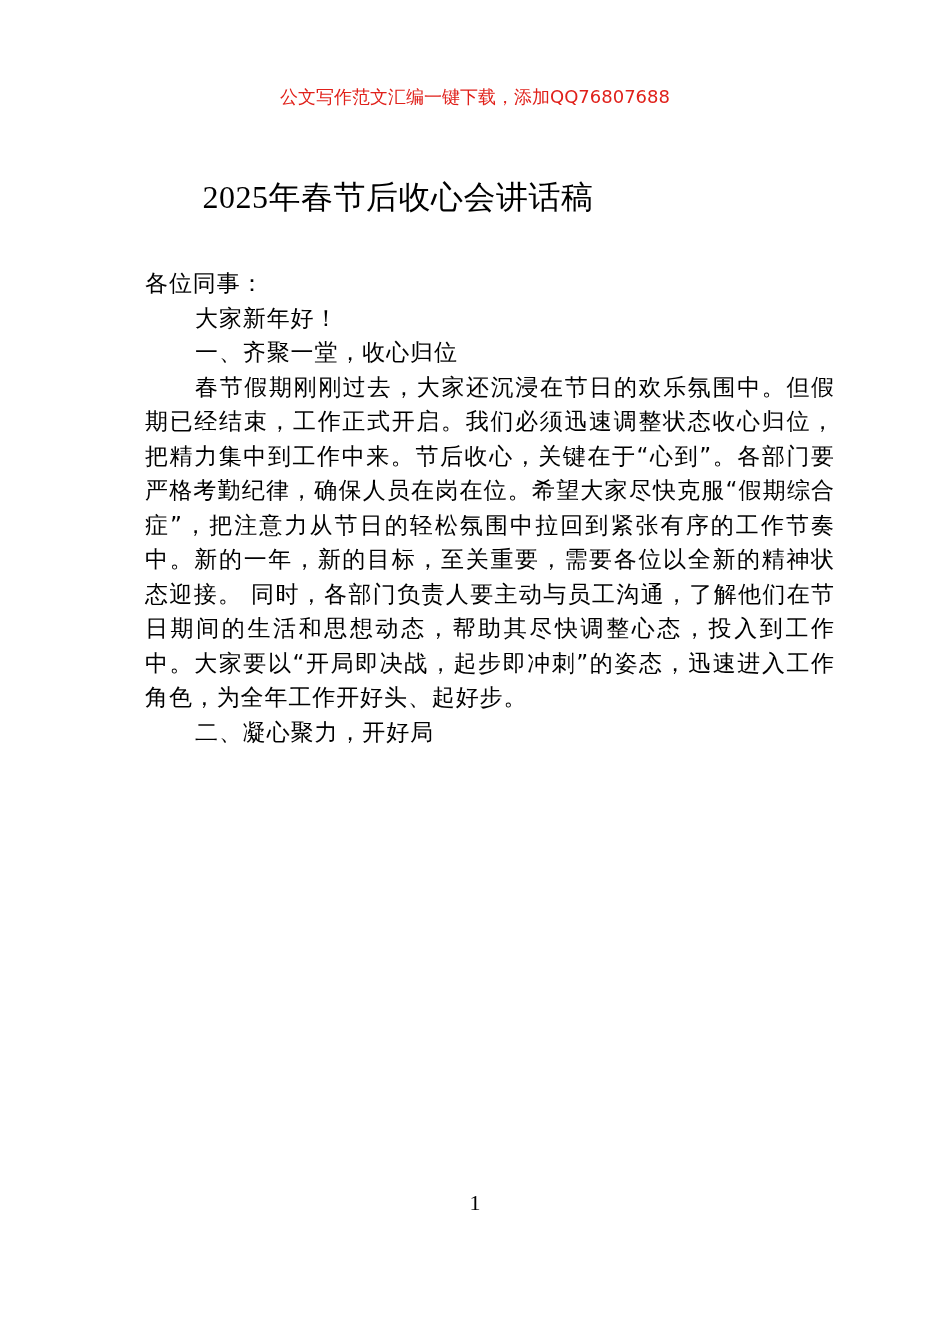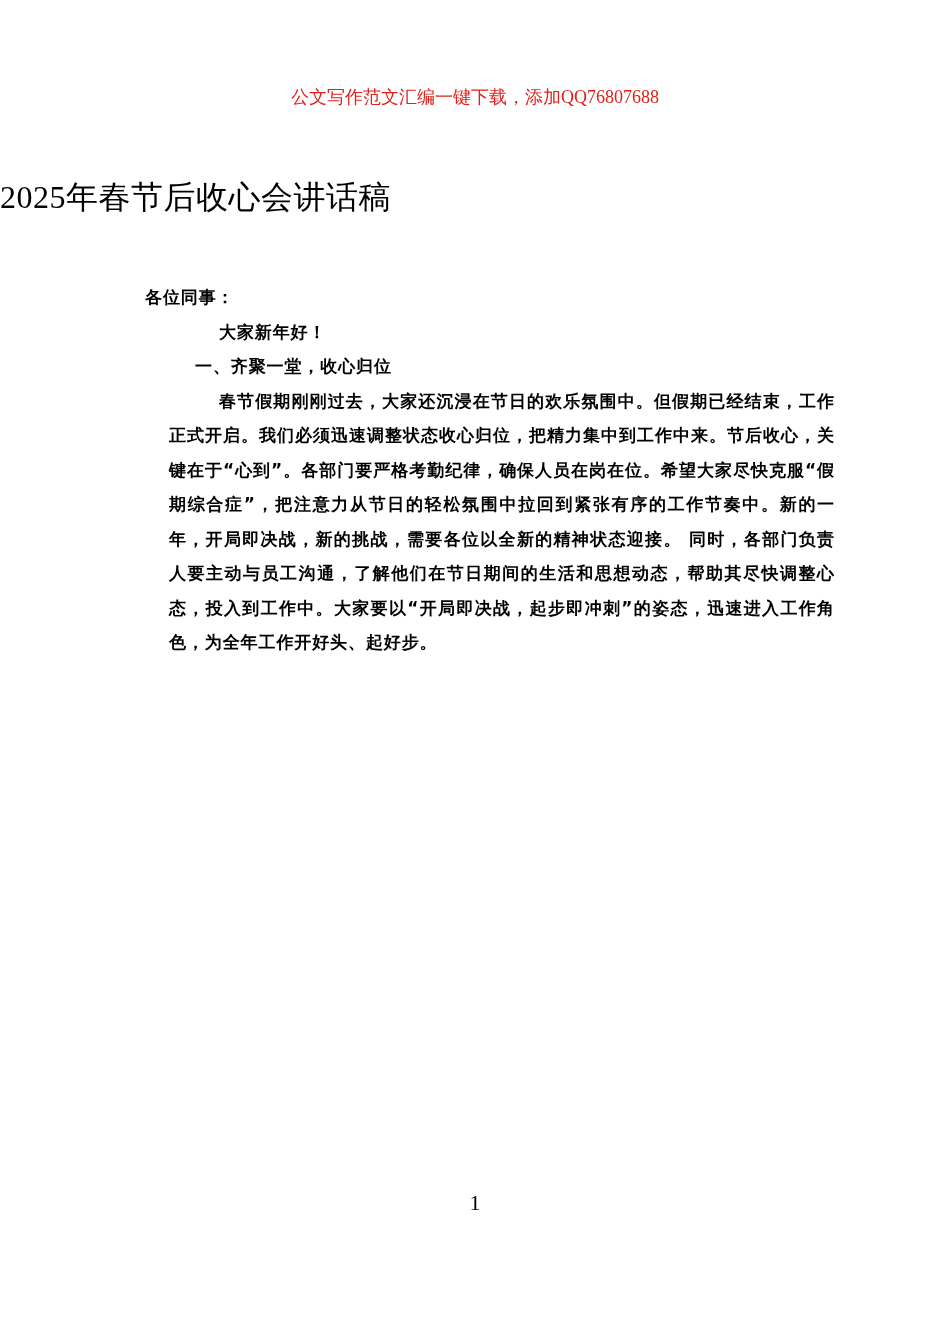--- a/index.html
+++ b/index.html
@@ -24,52 +24,49 @@
     }
     .watermark-header {
       position: absolute;
       top: 84px;
       left: 0;
       width: 950px;
       text-align: center;
       font-size: 18px;
       line-height: 26px;
       letter-spacing: 0px;
-      font-family: Liberation Serif, serif;
     }
     .doc-title {
       position: absolute;
       top: 174px;
       left: 0;
       width: 796px;
-      text-align: left;
+      text-align: center;
       font-family: "Liberation Serif", "DejaVu Serif", serif;
       font-size: 32px;
       line-height: 46px;
       letter-spacing: 0.5px;
     }
     .doc-body {
       position: absolute;
-      top: 280px;
+      top: 266px;
       left: 145px;
       width: 690px;
-      font-size: 17px;
+      font-size: 23px;
       line-height: 34.5px;
       letter-spacing: 0.9px;
-      font-weight: bold;
     }
     .para {
       margin: 0;
       padding: 0;
       text-align: justify;
       text-align-last: left;
     }
     .indent {
       text-indent: 50px;
-      margin-left: 24px;
     }
     .heading {
       text-indent: 50px;
     }
     .page-number {
       position: absolute;
       top: 1188px;
       left: 0;
       width: 950px;
       text-align: center;
@@ -88,19 +85,20 @@
   <div class="doc-title">2025年春节后收心会讲话稿</div>
 
   <div class="doc-body">
     <p class="para">各位同事：</p>
 
     <p class="para indent">大家新年好！</p>
 
 
     <p class="para heading">一、齐聚一堂，收心归位</p>
 
-    <p class="para indent">春节假期刚刚过去，大家还沉浸在节日的欢乐氛围中。但假期已经结束，工作正式开启。我们必须迅速调整状态收心归位，把精力集中到工作中来。节后收心，关键在于“心到”。各部门要严格考勤纪律，确保人员在岗在位。希望大家尽快克服“假期综合症”，把注意力从节日的轻松氛围中拉回到紧张有序的工作节奏中。新的一年，开局即决战，新的挑战，需要各位以全新的精神状态迎接。 同时，各部门负责人要主动与员工沟通，了解他们在节日期间的生活和思想动态，帮助其尽快调整心态，投入到工作中。大家要以“开局即决战，起步即冲刺”的姿态，迅速进入工作角色，为全年工作开好头、起好步。</p>
+    <p class="para indent">春节假期刚刚过去，大家还沉浸在节日的欢乐氛围中。但假期已经结束，工作正式开启。我们必须迅速调整状态收心归位，把精力集中到工作中来。节后收心，关键在于“心到”。各部门要严格考勤纪律，确保人员在岗在位。希望大家尽快克服“假期综合症”，把注意力从节日的轻松氛围中拉回到紧张有序的工作节奏中。新的一年，新的目标，至关重要，需要各位以全新的精神状态迎接。 同时，各部门负责人要主动与员工沟通，了解他们在节日期间的生活和思想动态，帮助其尽快调整心态，投入到工作中。大家要以“开局即决战，起步即冲刺”的姿态，迅速进入工作角色，为全年工作开好头、起好步。</p>
 
+    <p class="para heading">二、凝心聚力，开好局</p>
 
   </div>
 
   <div class="page-number">1</div>
 </div>
 
 </body></html>

